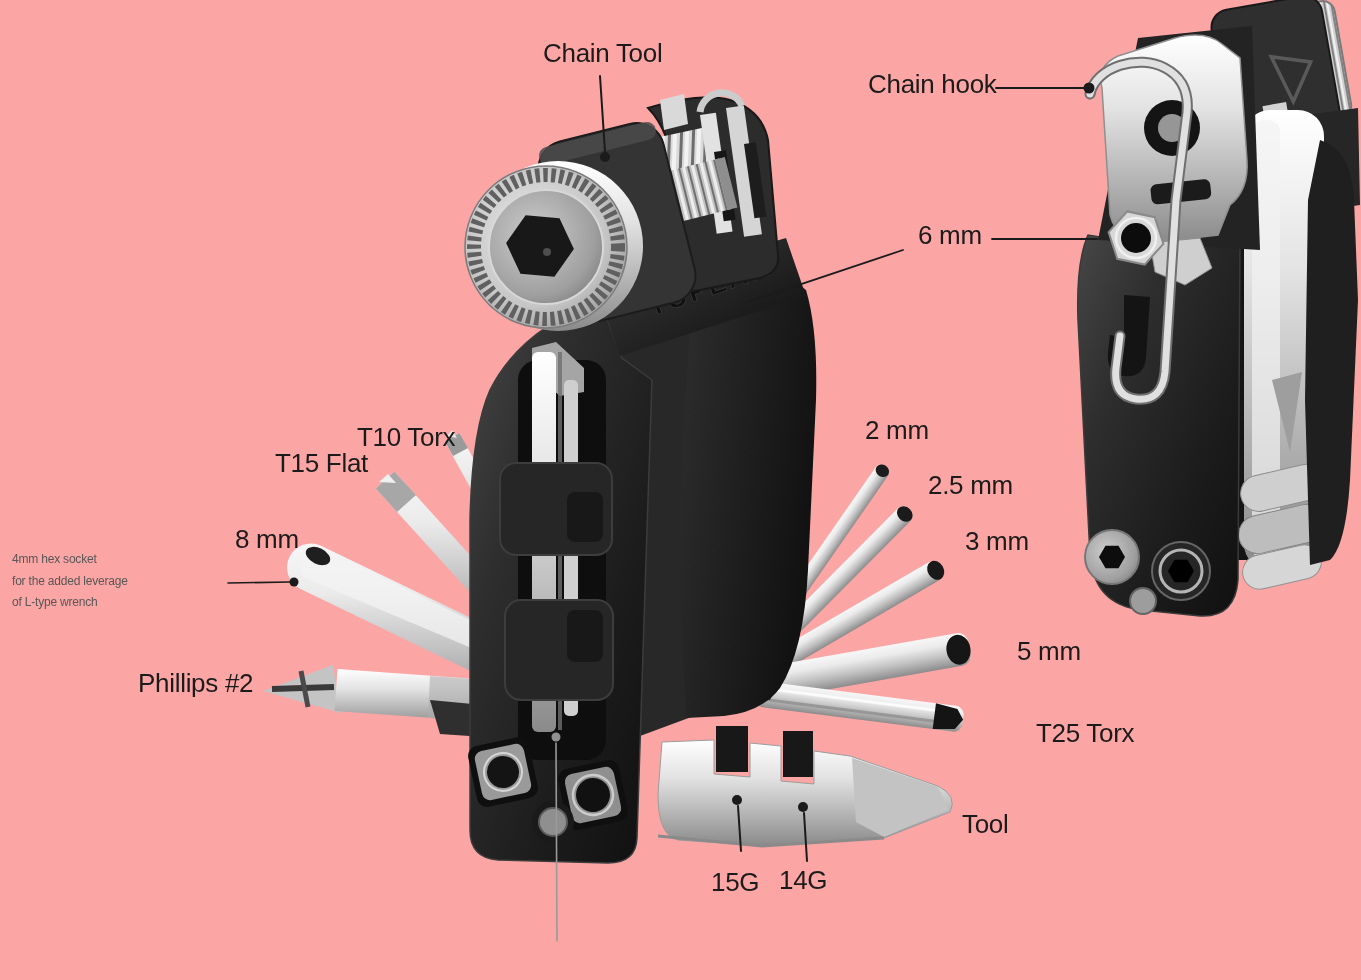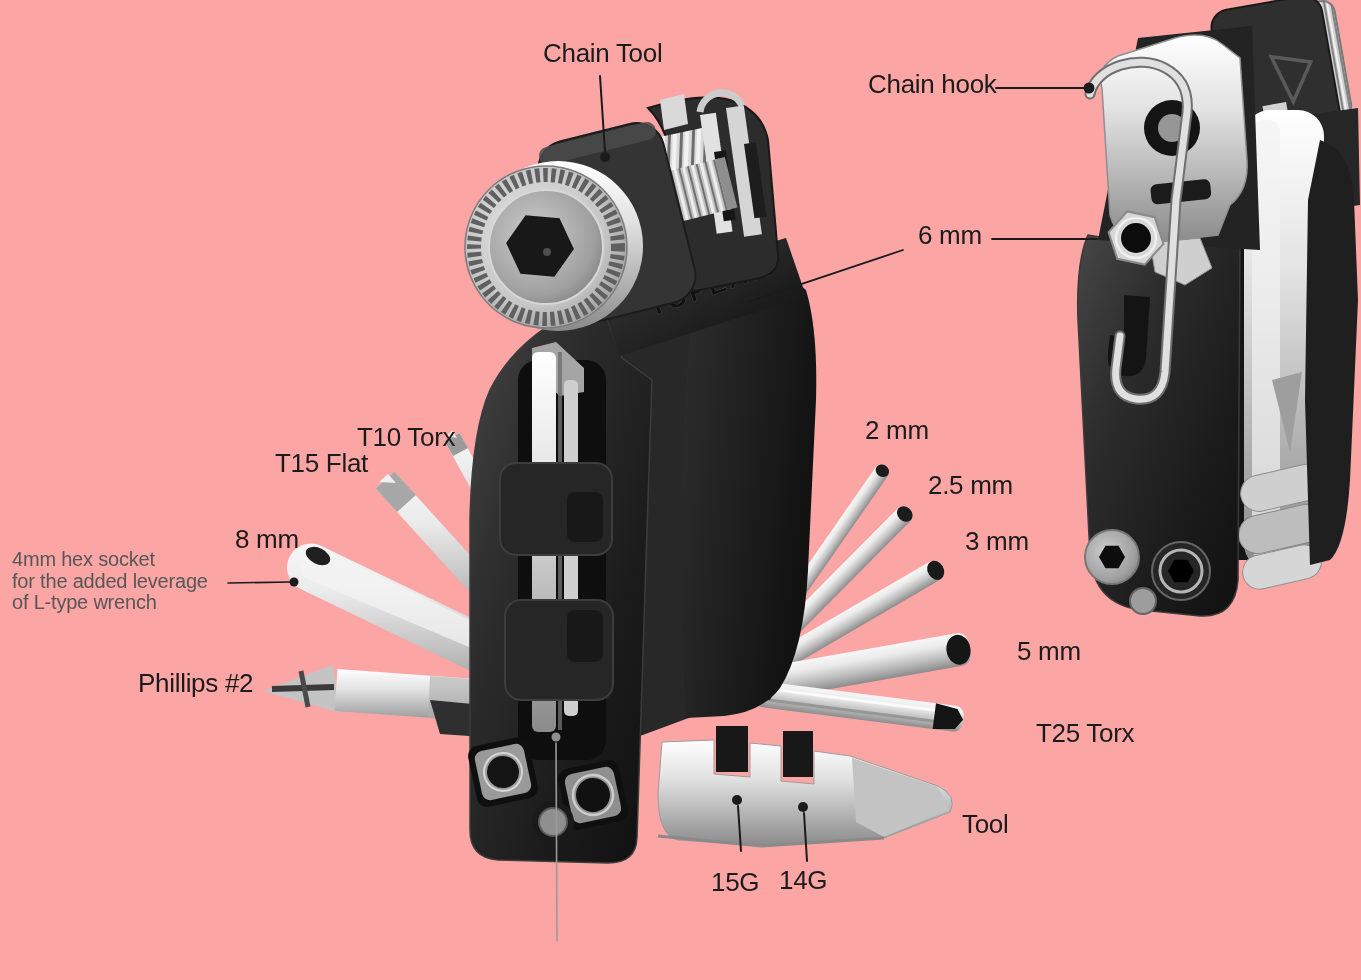--- a/index.html
+++ b/index.html
@@ -6,21 +6,21 @@
   #stage{
     position:relative;width:1361px;height:980px;background:#fca5a5;overflow:hidden;
     font-family:"Liberation Sans", sans-serif;
   }
   #drawing{position:absolute;left:0;top:0;z-index:1;}
   .callout{
     position:absolute;z-index:2;color:#1b1b1b;font-size:26px;line-height:1.05;
     letter-spacing:-0.3px;white-space:nowrap;
   }
   .note{
-    position:absolute;z-index:2;color:#575757;font-size:20px;line-height:21.5px;
+    position:absolute;z-index:2;color:#575757;font-size:12px;line-height:21.5px;
     letter-spacing:-0.2px;white-space:nowrap;
   }
 </style>
 </head>
 <body>
 
 <div id="stage">
 
 <svg id="drawing" width="1361" height="980" viewBox="0 0 1361 980" xmlns="http://www.w3.org/2000/svg">
   <defs>

